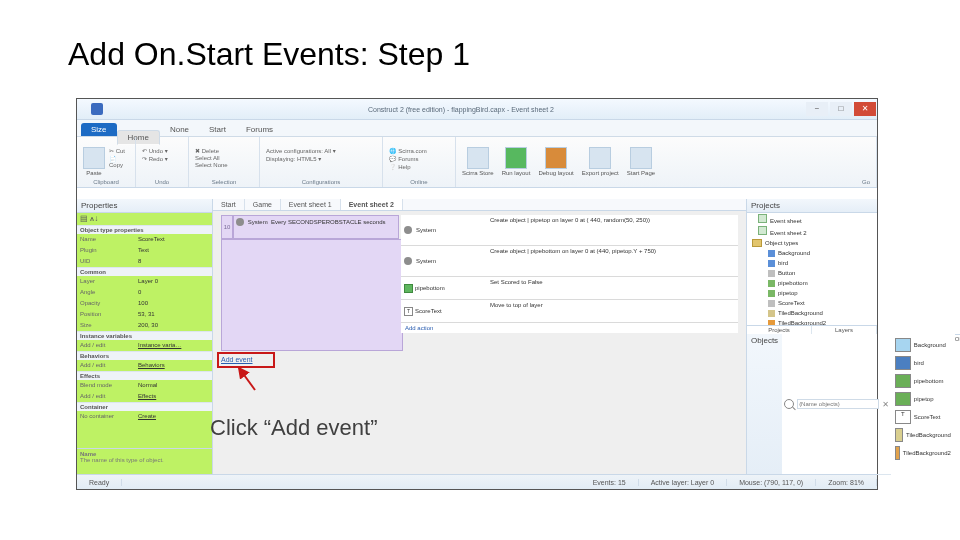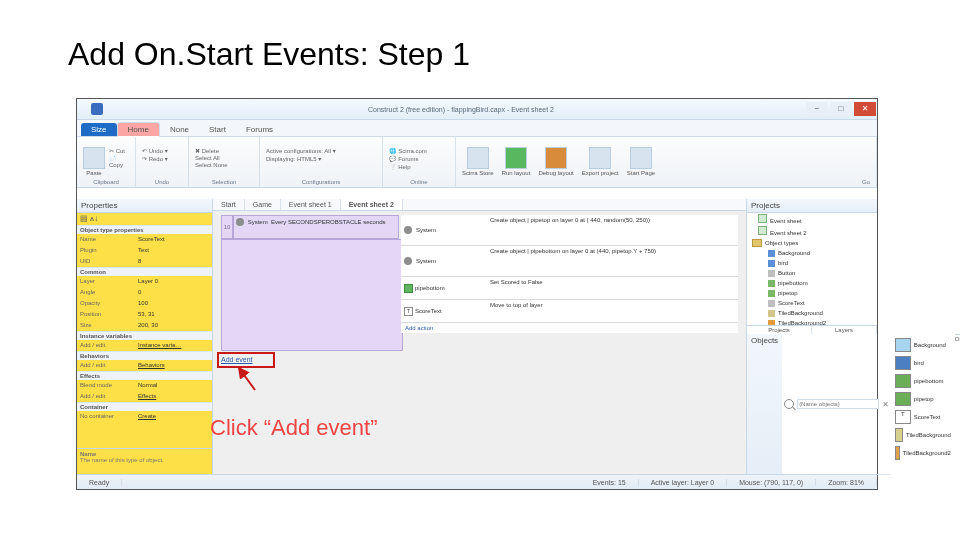--- a/index.html
+++ b/index.html
@@ -16,37 +16,37 @@
   .construct-logo{width:12px;height:12px;background:#3b6bbf;display:inline-block;border-radius:2px}
   .win-title{flex:1;text-align:center;font-size:7px;color:#5a6a7a}
   .win-btns{display:flex}
   .win-btn{width:22px;height:14px;background:#e8eff7;margin:2px 1px;font-size:8px;text-align:center;line-height:14px;color:#555}
   .win-btn.close{background:#d24b37;color:#fff}
 
   
   .rib-tabs{height:16px;background:#f3f7fb;display:flex;align-items:flex-end;padding-left:4px;border-bottom:1px solid #cfdbe7}
   .filetab{background:#1d6bc4;color:#fff;padding:2px 10px;font-size:8px;border-radius:3px 3px 0 0}
   .rtab{padding:2px 10px;font-size:8px;color:#555}
-  .rtab.on{background:#fca5a5;border:1px solid #cfdbe7;border-bottom:1px solid #fcfcfc;border-radius:3px 3px 0 0;position:relative;top:1px}
+  .rtab.on{background:#e5e5e5;border:1px solid #cfdbe7;border-bottom:1px solid #fcfcfc;border-radius:3px 3px 0 0;position:relative;top:9px}
 
   
   .rib{height:50px;background:linear-gradient(#fcfcfc,#eef3f8);border-bottom:1px solid #c9d8e8;display:flex}
   .rg{border-right:1px solid #d7e1ec;padding:2px 6px;display:flex;flex-direction:column;justify-content:flex-end;position:relative;min-width:40px}
   .rg .cap{position:absolute;bottom:0;left:0;right:0;text-align:center;font-size:6px;color:#6b7a89;line-height:10px}
   .rg .body{display:flex;align-items:flex-start;gap:4px;height:38px}
   .ritem{font-size:6px;color:#666}
   .ricon{width:20px;height:20px;background:#d7e4f0;display:inline-block;border:1px solid #b8cde0}
   .big{display:flex;flex-direction:column;align-items:center;gap:1px;font-size:6px;color:#555}
 
   
   .content{position:absolute;left:0;top:100px;right:0;bottom:14px;display:flex}
   .panel-header{background:linear-gradient(#f2f7fc,#e5eef7);border-bottom:1px solid #c9d8e8;font-size:8px;color:#444;padding:2px 4px}
 
   
-  .props{width:135px;border-right:1px solid #c9d8e8;display:flex;flex-direction:column;background:#fde047}
+  .props{width:135px;border-right:1px solid #c9d8e8;display:flex;flex-direction:column;background:#bef264}
   .prop-toolbar{font-size:8px;padding:1px 3px;color:#555}
   .prop-grid{flex:1;overflow:hidden;font-size:6px;color:#555}
   .pg-cat{background:#eef3f8;font-weight:600;padding:1px 3px;border-top:1px solid #dce6ef}
   .pg-row{display:flex;padding:0 3px;line-height:11px}
   .pg-row .k{width:58px;color:#666}
   .pg-row .v{color:#333}
   .pg-link{color:#2a5db0;text-decoration:underline}
   .pg-help{border-top:1px solid #c9d8e8;padding:2px 3px;font-size:6px;color:#777;height:22px}
 
   
@@ -66,21 +66,21 @@
   .act .who{width:80px;padding:2px 3px;color:#333;display:flex;align-items:center;gap:2px}
   .act .what{flex:1;padding:2px 3px;color:#333}
   .greendot{display:inline-block;width:7px;height:7px;background:#5fb65f;border:1px solid #3f8a3f}
   .addaction{font-size:6px;color:#2a5db0;padding:2px 4px;background:#fff}
   .addevent{position:absolute;left:8px;top:145px;font-size:7px;color:#2a5db0;text-decoration:underline}
   .redbox{position:absolute;left:4px;top:141px;width:54px;height:12px;border:2px solid #c81818;pointer-events:none}
   .arrow{position:absolute;left:22px;top:155px;width:28px;height:26px}
   .arrow svg{overflow:visible}
 
   
-  .callout{position:absolute;left:210px;top:415px;font-size:22px;color:#ef4444}
+  .callout{position:absolute;left:210px;top:415px;font-size:22px;color:#404040}
 
   
   .right{width:130px;border-left:1px solid #c9d8e8;display:flex;flex-direction:column;background:#fff}
   .tree{flex:0 0 110px;font-size:6px;color:#333;overflow:hidden;padding:1px}
   .tree .item{padding:0 2px 0 10px;line-height:10px;white-space:nowrap}
   .tree .exp{padding-left:4px}
   .tree .folder::before{content:'';display:inline-block;width:8px;height:6px;background:#e2c56d;border:1px solid #b9993a;margin-right:3px;vertical-align:middle}
   .tree .evicon::before{content:'';display:inline-block;width:7px;height:7px;background:#d2e9d2;border:1px solid #7ab27a;margin-right:3px}
   .tree .obj::before{content:'';display:inline-block;width:7px;height:7px;margin-right:3px;vertical-align:middle}
   .c-blue::before{background:#5b8fd8!important}

